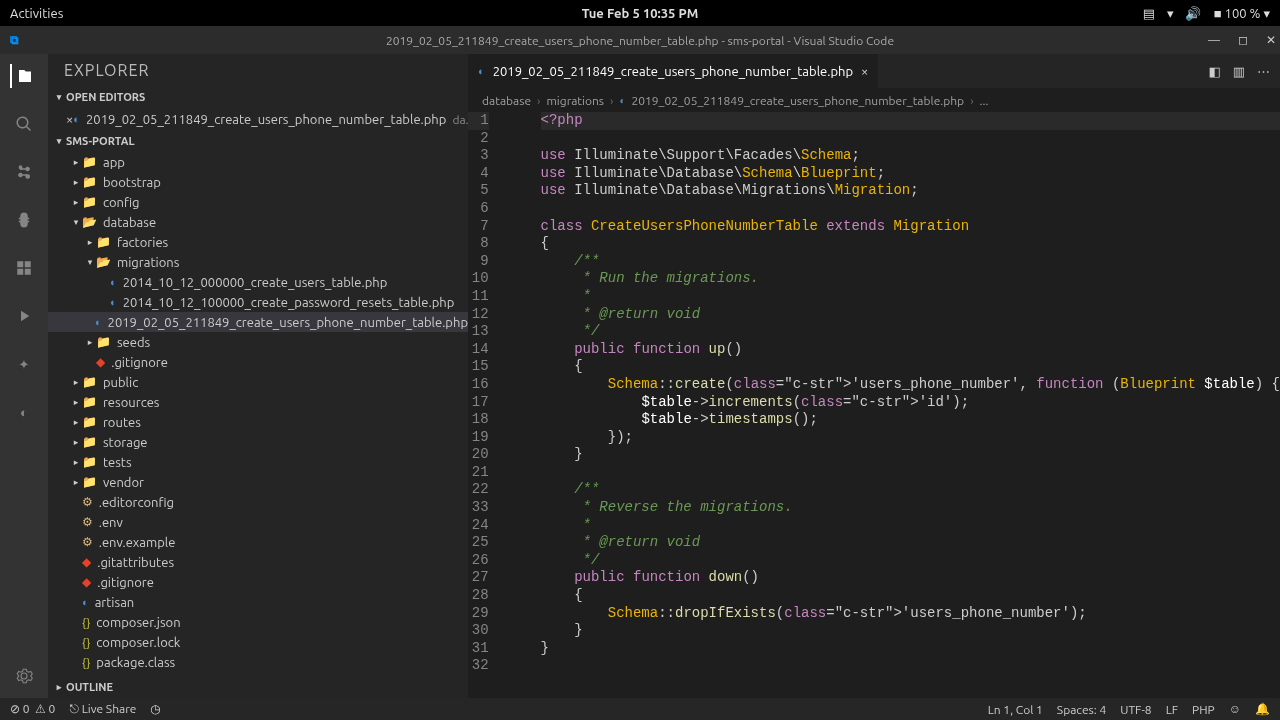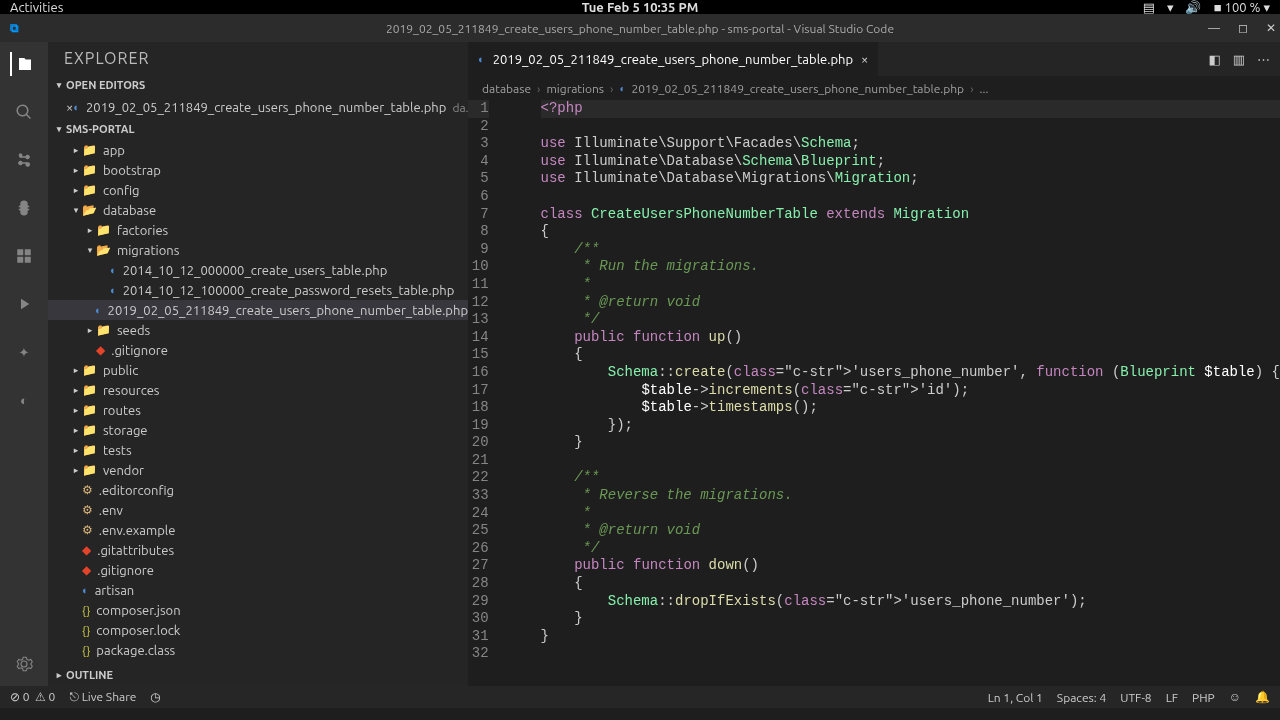--- a/index.html
+++ b/index.html
@@ -1,17 +1,17 @@
 <!DOCTYPE html>
 <html><head>
 <meta charset="utf-8">
 <style>
 * { margin:0; padding:0; box-sizing:border-box; }
 body { width:1280px; height:720px; font-family:"Ubuntu",-apple-system,sans-serif; background:#1e1e1e; color:#ccc; overflow:hidden; font-size:13px; }
-.topbar { height:14px; background:#000; display:flex; align-items:center; padding:0 10px; color:#ddd; font-size:13px; justify-content:space-between; }
+.topbar { height:26px; background:#000; display:flex; align-items:center; padding:0 10px; color:#ddd; font-size:13px; justify-content:space-between; }
 .topbar-center { position:absolute; left:50%; transform:translateX(-50%); font-weight:bold; }
 .topbar-right { display:flex; align-items:center; gap:12px; }
 .titlebar { height:28px; background:#2c2c2c; display:flex; align-items:center; justify-content:center; position:relative; font-size:12px; color:#aaa; }
 .titlebar .vs-icon { position:absolute; left:10px; color:#0098ff; font-weight:bold; }
 .titlebar .win-controls { position:absolute; right:4px; display:flex; gap:18px; color:#ccc; }
 .main { display:flex; height:calc(720px - 26px - 28px - 22px); }
 .activitybar { width:48px; background:#333; display:flex; flex-direction:column; align-items:center; padding-top:10px; gap:24px; color:#858585; }
 .activitybar .act { width:24px; height:24px; display:flex; align-items:center; justify-content:center; cursor:pointer; }
 .activitybar .act.active { color:#fff; border-left:2px solid #fff; margin-left:-2px; padding-left:2px; width:26px; }
 .activitybar .bottom { margin-top:auto; margin-bottom:10px; }
@@ -43,21 +43,21 @@
 .breadcrumb { height:24px; display:flex; align-items:center; padding:0 14px; font-size:12px; color:#a0a0a0; gap:6px; }
 .breadcrumb .sep { color:#666; }
 .breadcrumb .php-icon { color:#4f8ccf; font-size:10px; }
 .code { flex:1; display:flex; font-family:"Droid Sans Mono","Courier New",monospace; font-size:14px; overflow:hidden; line-height:17.6px; }
 .gutter { width:48px; text-align:right; padding-right:12px; color:#858585; user-select:none; }
 .gutter div { height:17.6px; }
 .lines { flex:1; white-space:pre;margin-left:40px; }
 .lines div { height:17.6px; }
 .hl-cur { background:#2a2a2a; }
 .c-kw { color:#c586c0; }
-.c-type { color:#86efac; }
+.c-type { color:#eab308; }
 .c-func { color:#dcdcaa; }
 .c-var { color:#ffffff; }
 .c-cmt { color:#6a9955; font-style:italic; }
 .c-punc { color:#d4d4d4; }
 .c-php { color:#c586c0; }
 .statusbar { height:22px; background:#262626; display:flex; align-items:center; padding:0 10px; font-size:12px; color:#ccc; gap:14px; }
 .statusbar .right { margin-left:auto; display:flex; gap:14px; align-items:center; }
 svg { width:18px; height:18px; fill:currentColor; }
 </style>
 </head>

